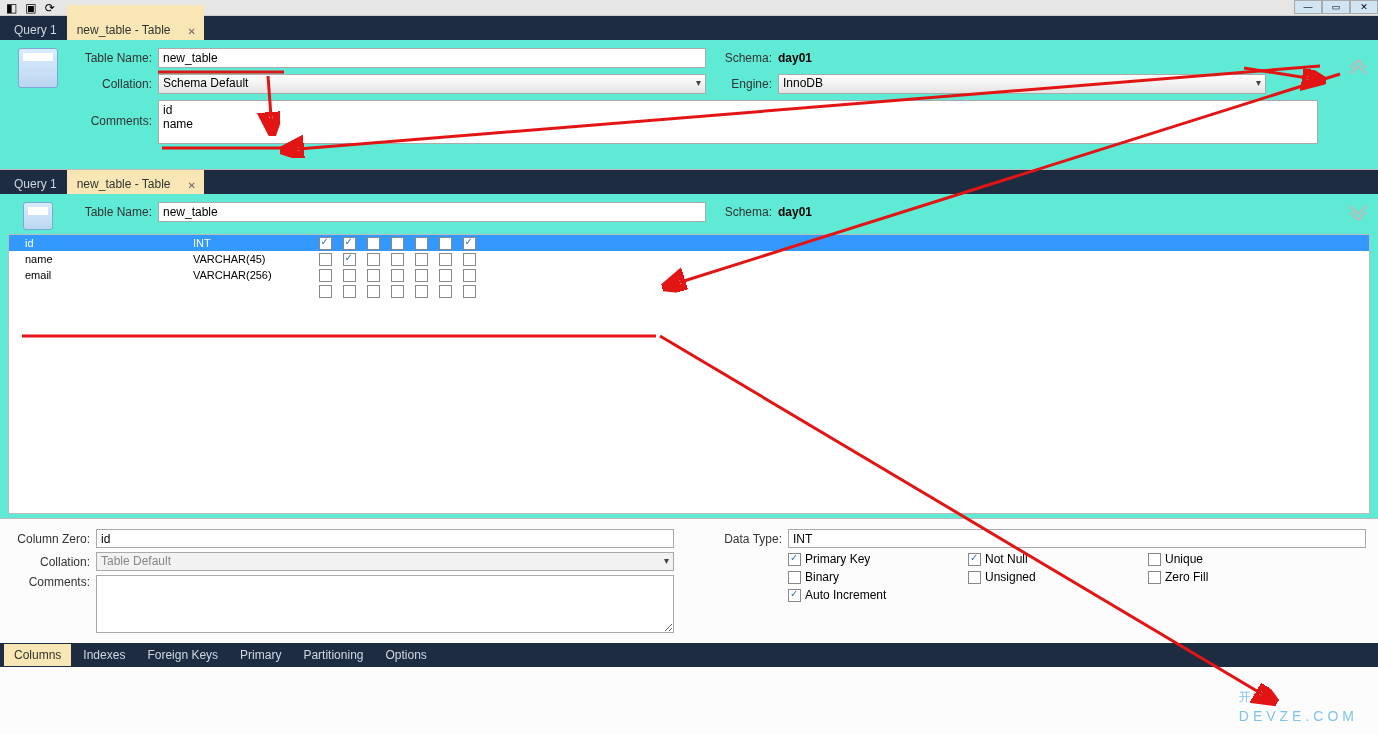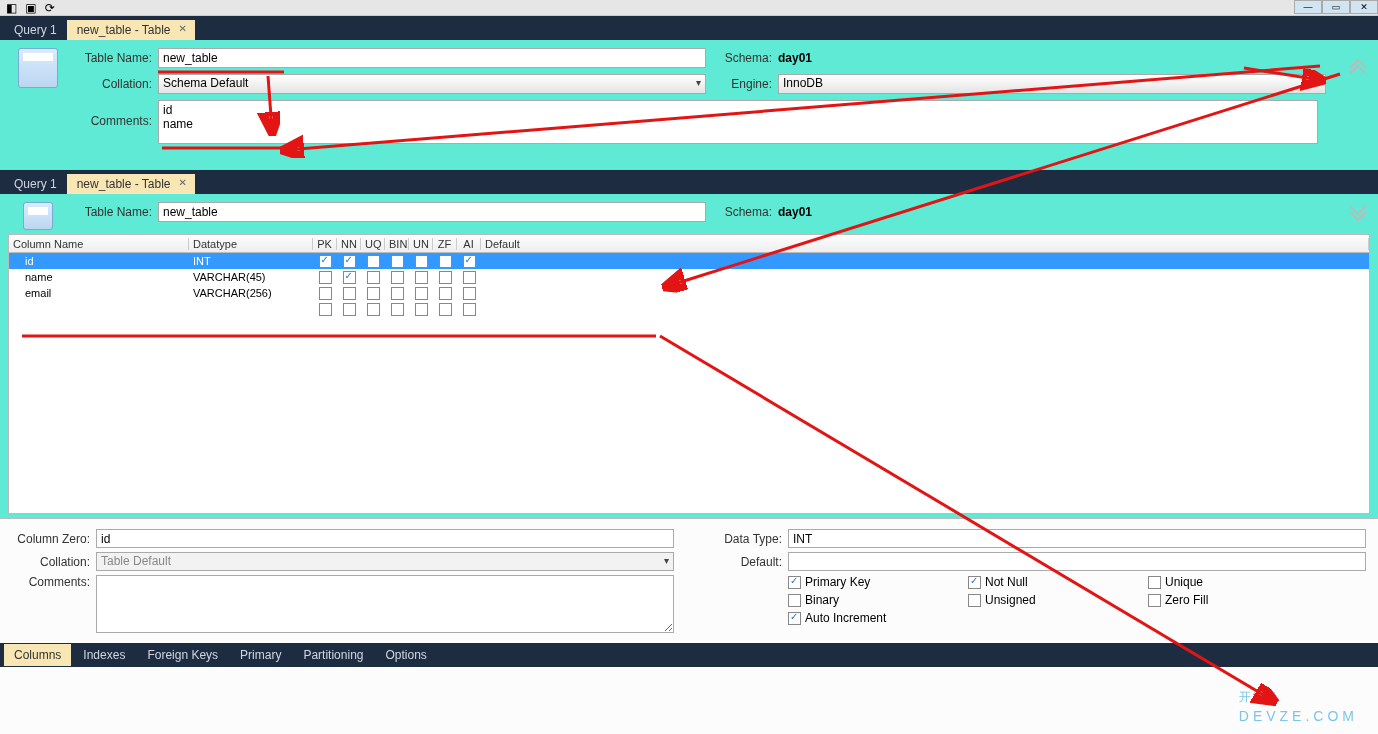--- a/index.html
+++ b/index.html
@@ -4,21 +4,21 @@
 <style>
 * { box-sizing: border-box; margin: 0; padding: 0; font-family: "Segoe UI", Tahoma, sans-serif; font-size: 12px; }
 body { background: #fcfcfc; width: 1378px; height: 734px; overflow: hidden; position: relative; }
 
 .topbar { height: 16px; background: #e6e6e6; border-bottom: 1px solid #ccc; display: flex; align-items: center; gap: 8px; padding-left: 6px; }
 .titlebar-btns { position: absolute; top: 0; right: 0; display: flex; }
 .titlebar-btn { width: 28px; height: 14px; background: #d0e4f2; border: 1px solid #aaa; display: flex; align-items: center; justify-content: center; font-size: 9px; }
 
 .tabstrip { height: 24px; background: #1e2c42; display: flex; align-items: flex-end; padding-left: 4px; }
 .tab-inactive { padding: 3px 10px; color: #cfd6e0; background: #1e2c42; cursor: pointer; }
-.tab-active { padding: 3px 8px 3px 10px; background: #f8e7b4; color: #333; display: flex; align-items: flex-start; gap: 8px; }
+.tab-active { padding: 18px 8px 3px 10px; background: #f8e7b4; color: #333; display: flex; align-items: flex-end; gap: 17px; }
 .tab-close { font-size: 10px; color: #666; cursor: pointer; }
 
 .panel { background: #5eead4; border-bottom: 1px solid #bbb; position: relative; padding: 8px 12px 8px 8px; }
 
 .form-row { display: flex; align-items: center; margin-bottom: 6px; }
 .form-label { width: 90px; text-align: right; padding-right: 6px; color: #333; }
 .form-label2 { width: 56px; text-align: right; padding-right: 6px; color: #333; }
 .form-input { height: 20px; border: 1px solid #aaa; background: #fff; padding: 1px 4px; }
 .form-sel { height: 20px; border: 1px solid #aaa; background: linear-gradient(#fff,#e4e4e4); padding: 1px 4px; position: relative; }
 .sel-caret { position: absolute; right: 4px; top: 2px; font-size: 10px; color: #444; }
@@ -100,21 +100,21 @@
       <input class="form-input" style="width: 548px;" value="new_table">
       <span class="form-label2" style="margin-left:16px;">Schema:</span>
       <span class="form-schema-val">day01</span>
     </div>
     <div class="form-row">
       <span class="form-label">Collation:</span>
       <div class="form-sel" style="width:548px;">
         <span>Schema Default</span><span class="sel-caret">▾</span>
       </div>
       <span class="form-label2" style="margin-left:16px;">Engine:</span>
-      <div class="form-sel" style="width:548px;">
+      <div class="form-sel" style="width:488px;">
         <span>InnoDB</span><span class="sel-caret">▾</span>
       </div>
     </div>
     <div class="form-row" style="align-items:flex-start;">
       <span class="form-label" style="padding-top:14px;">Comments:</span>
       <textarea class="comments-box" style="">id
 name</textarea>
     </div>
   </div>
   <div class="expand-chevron"><svg width="20" height="20">
@@ -144,32 +144,20 @@
     </div>
   </div>
   <div class="expand-chevron" style="top:8px;"><svg width="20" height="20">
         <path d="M2 4 L10 12 L18 4" stroke="#bbb" stroke-width="2" fill="none"></path>
         <path d="M2 10 L10 18 L18 10" stroke="#bbb" stroke-width="2" fill="none"></path>
       </svg></div>
 </div>
 
 <div class="panel" style="padding:0 8px 4px 8px;">
   <div class="cols-table">
-    <div class="cols-head">
-      <div class="col-name-h">Column Name</div>
-      <div class="col-dtype-h">Datatype</div>
-      <div class="col-flag-h">PK</div>
-      <div class="col-flag-h">NN</div>
-      <div class="col-flag-h">UQ</div>
-      <div class="col-flag-h">BIN</div>
-      <div class="col-flag-h">UN</div>
-      <div class="col-flag-h">ZF</div>
-      <div class="col-flag-h">AI</div>
-      <div class="col-default-h">Default</div>
-    </div>
     <div id="cols-body">
         <div class="cols-row selected">
           <div class="c-name">id</div>
           <div class="c-dtype">INT</div>
           <div class="c-flag"><span class="cb checked"></span></div>
           <div class="c-flag"><span class="cb checked"></span></div>
           <div class="c-flag"><span class="cb"></span></div>
           <div class="c-flag"><span class="cb"></span></div>
           <div class="c-flag"><span class="cb"></span></div>
           <div class="c-flag"><span class="cb"></span></div>
@@ -229,24 +217,20 @@
       </div>
     <div class="dl-row" style="align-items:flex-start;">
         <span class="dl-lab">Comments:</span>
       <textarea class="dl-inp" style="height: 58px;"></textarea>
       </div>
   </div>
   <div class="detail-right">
     <div class="dl-row">
         <span class="dl-lab">Data Type:</span>
       <input class="dl-inp" value="INT" style="">
-      </div>
-    <div class="dl-row">
-        <span class="dl-lab">Default:</span>
-      <input class="dl-inp" value="" style="">
       </div>
     <div class="chk-grid" id="chk-grid">
         <div class="chk-item">
           <span class="cb checked"></span>
           <span>Primary Key</span>
         </div>
         <div class="chk-item">
           <span class="cb checked"></span>
           <span>Not Null</span>
         </div>

